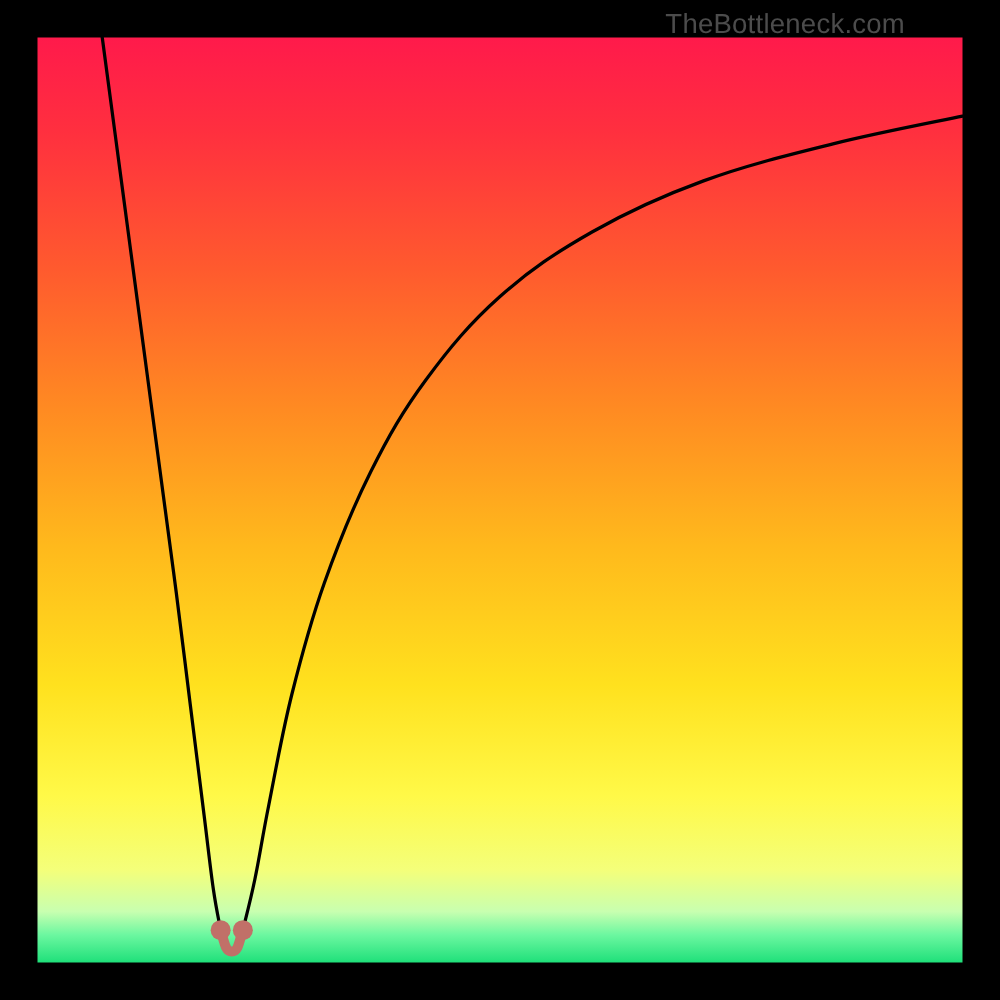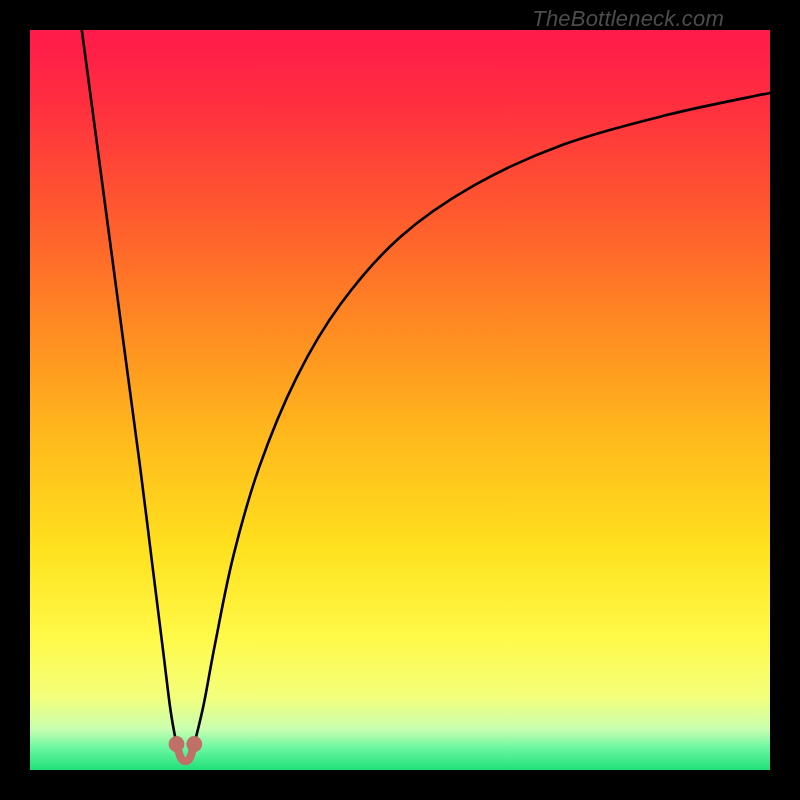--- a/index.html
+++ b/index.html
@@ -8,21 +8,20 @@
     width: 800px;
     height: 800px;
     background: #000;
     font-family: Arial, Helvetica, sans-serif;
   }
   .frame {
     position: relative;
     width: 738px;
     height: 800px;
     background: #000;
-    font-style: italic;
   }
   .watermark {
     position: absolute;
     top: 6px;
     right: 14px;
     color: #4c4c4c;
     font-size: 22px;
     font-weight: 500;
     letter-spacing: 0.2px;
     z-index: 10;

